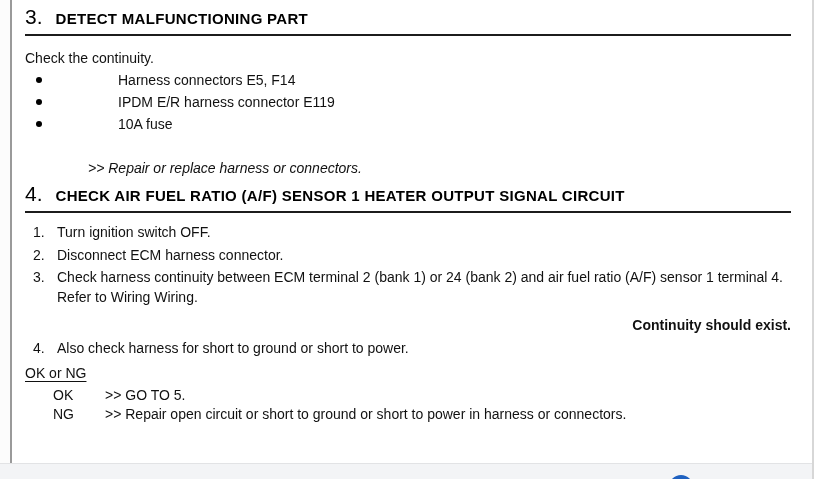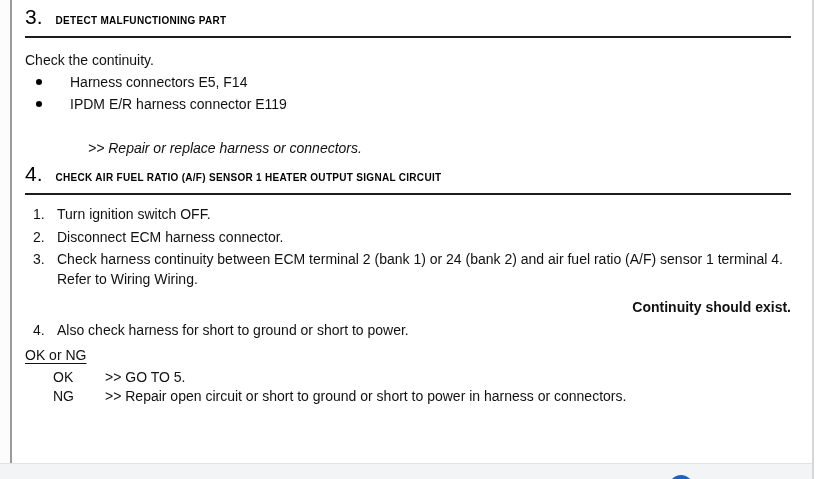--- a/index.html
+++ b/index.html
@@ -46,28 +46,28 @@
     font-size: 14px;
   }
   .sec-header {
     display: flex; align-items: baseline; line-height: 26px;
     white-space: nowrap;
   }
   .sec-num {
     font-size: 21px; font-weight: 400; margin-right: 13px; color: #000;
   }
   .sec-title {
-    font-size: 10px; font-weight: bold; letter-spacing: 0.3px; color: #000;
+    font-size: 15px; font-weight: bold; letter-spacing: 0.3px; color: #000;
   }
   .sec-rule {
     height: 2px; background: #1c1c1c; margin-top: 2px; width: 766px;
   }
   .intro { margin-top: 11px; line-height: 22px; }
   .bullets { list-style: none; }
-  .bullet-item { display: flex; line-height: 22px; }
+  .bullet-item { display: flex; line-height: 22px; gap: 48px; }
   .bullet-dot {
     flex: 0 0 auto;
     width: 6px; height: 6px; border-radius: 50%; background: #000;
     margin: 8px 28px 0 11px;
   }
   .action-line { margin: 22px 0 0 63px; line-height: 22px; font-style: italic; }
   .sec4-header { margin-top: 2px; }
   .steps { margin-top: 10px; }
   .step-row { display: flex; line-height: 19.5px; margin-bottom: 3px; }
   .step-num { flex: 0 0 24px; margin-left: 8px; }
@@ -103,20 +103,24 @@
     <div class="intro">Check the continuity.</div>
 
     <ul class="bullets">
       <li class="bullet-item">
         <span class="bullet-dot"></span>
         <span>Harness connectors E5, F14</span>
       </li>
       <li class="bullet-item">
         <span class="bullet-dot"></span>
         <span>IPDM E/R harness connector E119</span>
+      </li>
+      <li class="bullet-item">
+        <span class="bullet-dot"></span>
+        <span>10A fuse</span>
       </li>
     </ul>
 
     <div class="action-line">&gt;&gt; Repair or replace harness or connectors.</div>
 
     <div class="sec-header sec4-header">
       <span class="sec-num">4.</span>
       <span class="sec-title">CHECK AIR FUEL RATIO (A/F) SENSOR 1 HEATER OUTPUT SIGNAL CIRCUIT</span>
     </div>
     <div class="sec-rule"></div>

